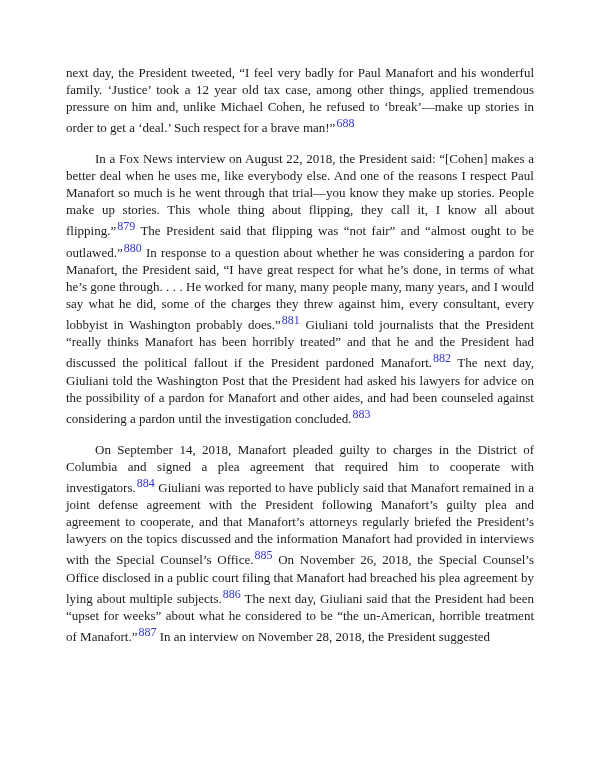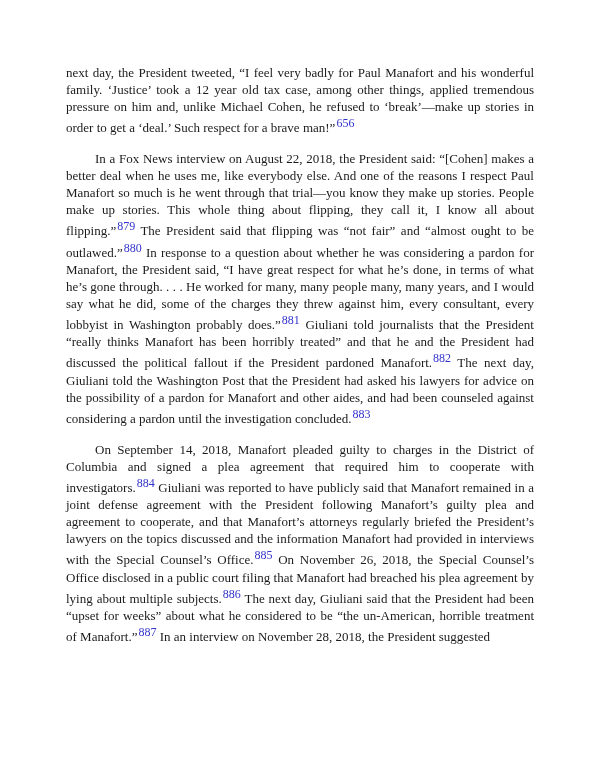--- a/index.html
+++ b/index.html
@@ -44,17 +44,17 @@
     padding-left: 1px;
     font-family: "Liberation Serif", "DejaVu Serif", serif;
     cursor: pointer;
   }
 </style>
 </head>
 <body>
 
 <main class="page">
   <article class="text-column" id="document-body">
-      <p class="para"><span>next day, the President tweeted, “I feel very badly for Paul Manafort and his wonderful family. ‘Justice’ took a 12 year old tax case, among other things, applied tremendous pressure on him and, unlike Michael Cohen, he refused to ‘break’—make up stories in order to get a ‘deal.’ Such respect for a brave man!”</span><sup class="fnref">656</sup></p>
+      <p class="para"><span>next day, the President tweeted, “I feel very badly for Paul Manafort and his wonderful family. ‘Justice’ took a 12 year old tax case, among other things, applied tremendous pressure on him and, unlike Michael Cohen, he refused to ‘break’—make up stories in order to get a ‘deal.’ Such respect for a brave man!”</span><sup class="fnref">688</sup></p>
       <p class="para indent"><span>In a Fox News interview on August 22, 2018, the President said: “[Cohen] makes a better deal when he uses me, like everybody else. And one of the reasons I respect Paul Manafort so much is he went through that trial—you know they make up stories. People make up stories. This whole thing about flipping, they call it, I know all about flipping.”</span><sup class="fnref">879</sup><span> The President said that flipping was “not fair” and “almost ought to be outlawed.”</span><sup class="fnref">880</sup><span> In response to a question about whether he was considering a pardon for Manafort, the President said, “I have great respect for what he’s done, in terms of what he’s gone through. . . . He worked for many, many people many, many years, and I would say what he did, some of the charges they threw against him, every consultant, every lobbyist in Washington probably does.”</span><sup class="fnref">881</sup><span> Giuliani told journalists that the President “really thinks Manafort has been horribly treated” and that he and the President had discussed the political fallout if the President pardoned Manafort.</span><sup class="fnref">882</sup><span> The next day, Giuliani told the Washington Post that the President had asked his lawyers for advice on the possibility of a pardon for Manafort and other aides, and had been counseled against considering a pardon until the investigation concluded.</span><sup class="fnref">883</sup></p>
       <p class="para indent"><span>On September 14, 2018, Manafort pleaded guilty to charges in the District of Columbia and signed a plea agreement that required him to cooperate with investigators.</span><sup class="fnref">884</sup><span> Giuliani was reported to have publicly said that Manafort remained in a joint defense agreement with the President following Manafort’s guilty plea and agreement to cooperate, and that Manafort’s attorneys regularly briefed the President’s lawyers on the topics discussed and the information Manafort had provided in interviews with the Special Counsel’s Office.</span><sup class="fnref">885</sup><span> On November 26, 2018, the Special Counsel’s Office disclosed in a public court filing that Manafort had breached his plea agreement by lying about multiple subjects.</span><sup class="fnref">886</sup><span> The next day, Giuliani said that the President had been “upset for weeks” about what he considered to be “the un-American, horrible treatment of Manafort.”</span><sup class="fnref">887</sup><span> In an interview on November 28, 2018, the President suggested</span></p>
     </article>
 </main>
 
 </body></html>

